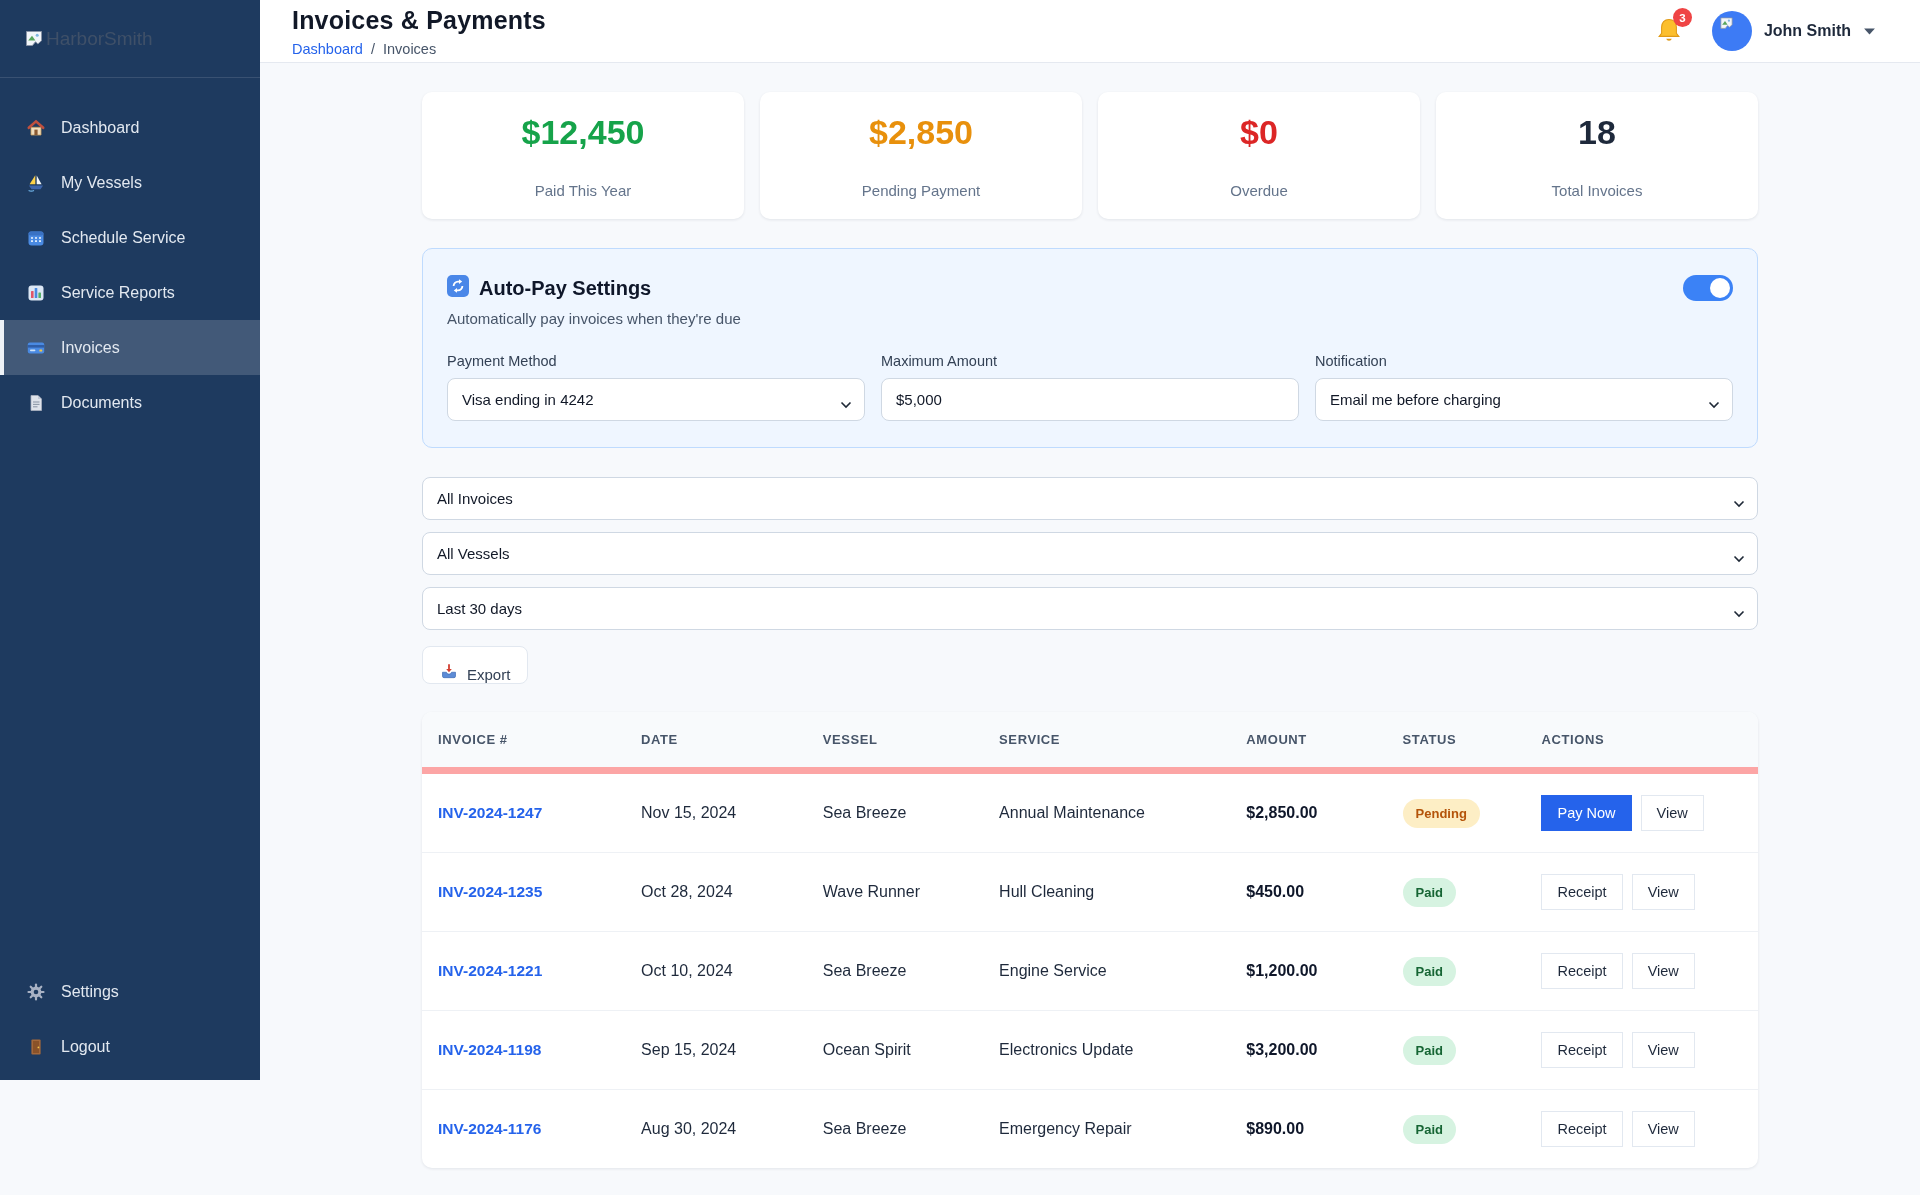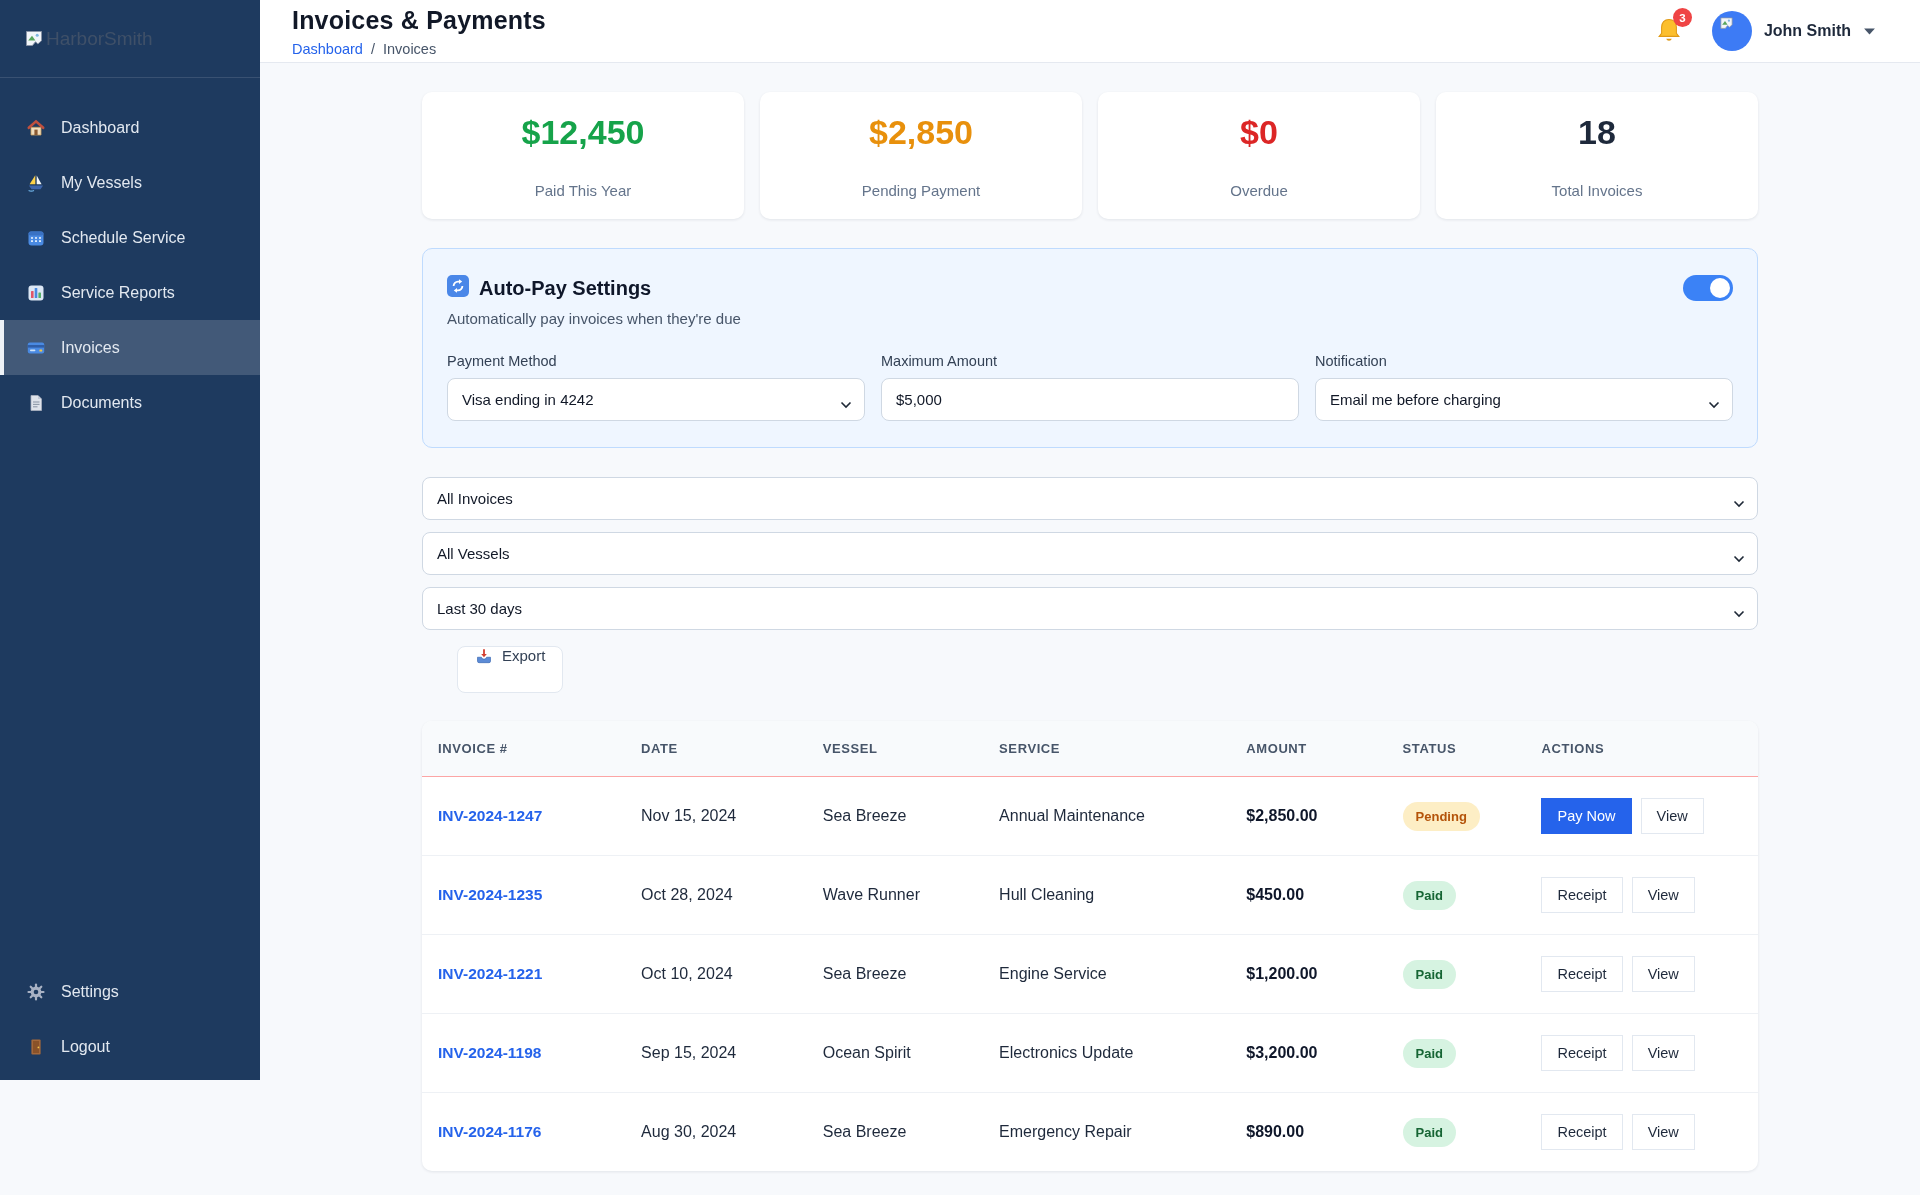--- a/index.html
+++ b/index.html
@@ -122,42 +122,42 @@
     font-family: "Liberation Sans", sans-serif;
   }
   .text-input { padding-right: 14px; }
   .select-wrap .chevron { position: absolute; right: 13px; top: 17px; pointer-events: none; }
 
   
   .filter-row { margin-top: 12px; }
   .filter-row.first { margin-top: 29px; }
   .export-btn {
     margin-top: 16px;
-    display: inline-flex; align-items: flex-start; gap: 9px;
+    display: inline-flex; align-items: flex-end; gap: 9px;
     background: #fff; border: 1px solid #e2e8f0; border-radius: 8px;
-    height: 47px; padding: 0 17px;
+    height: 38px; padding: 0 17px;
     font-size: 15px; color: #334155;
-    cursor: pointer; font-family: "Liberation Sans", sans-serif; margin-left: 35px;
+    cursor: pointer; font-family: "Liberation Sans", sans-serif;
   }
 
   
   .table-card {
     margin-top: 28px;
     background: #fff; border-radius: 10px;
     box-shadow: 0 1px 3px rgba(15,23,42,0.09);
     overflow: hidden;
   }
   table { width: 100%; border-collapse: collapse; }
   thead th {
     background: #f8fafc;
     text-align: left;
     font-size: 13px; font-weight: bold; color: #475569;
     text-transform: uppercase; letter-spacing: 0.6px;
     padding: 20px 16px;
-    border-bottom: 1px solid #fca5a5;
+    border-bottom: 7px solid #fca5a5;
   }
   .col-invoice { width: 15.2%; } .col-date { width: 13.6%; } .col-vessel { width: 13.2%; }
   .col-service { width: 18.5%; } .col-amount { width: 11.7%; } .col-status { width: 10.4%; }
   tbody td { padding: 21px 16px; font-size: 16px; color: #1e293b; border-bottom: 1px solid #eef1f5; }
   tbody tr:last-child td { border-bottom: none; }
   .invoice-link { color: #2563eb; font-weight: bold; font-size: 15.5px; text-decoration: none; cursor: pointer; }
   .amount { font-weight: bold; color: #0f172a; }
   .pill {
     display: inline-block; padding: 7px 13px; border-radius: 999px;
     font-size: 13px; font-weight: bold;

